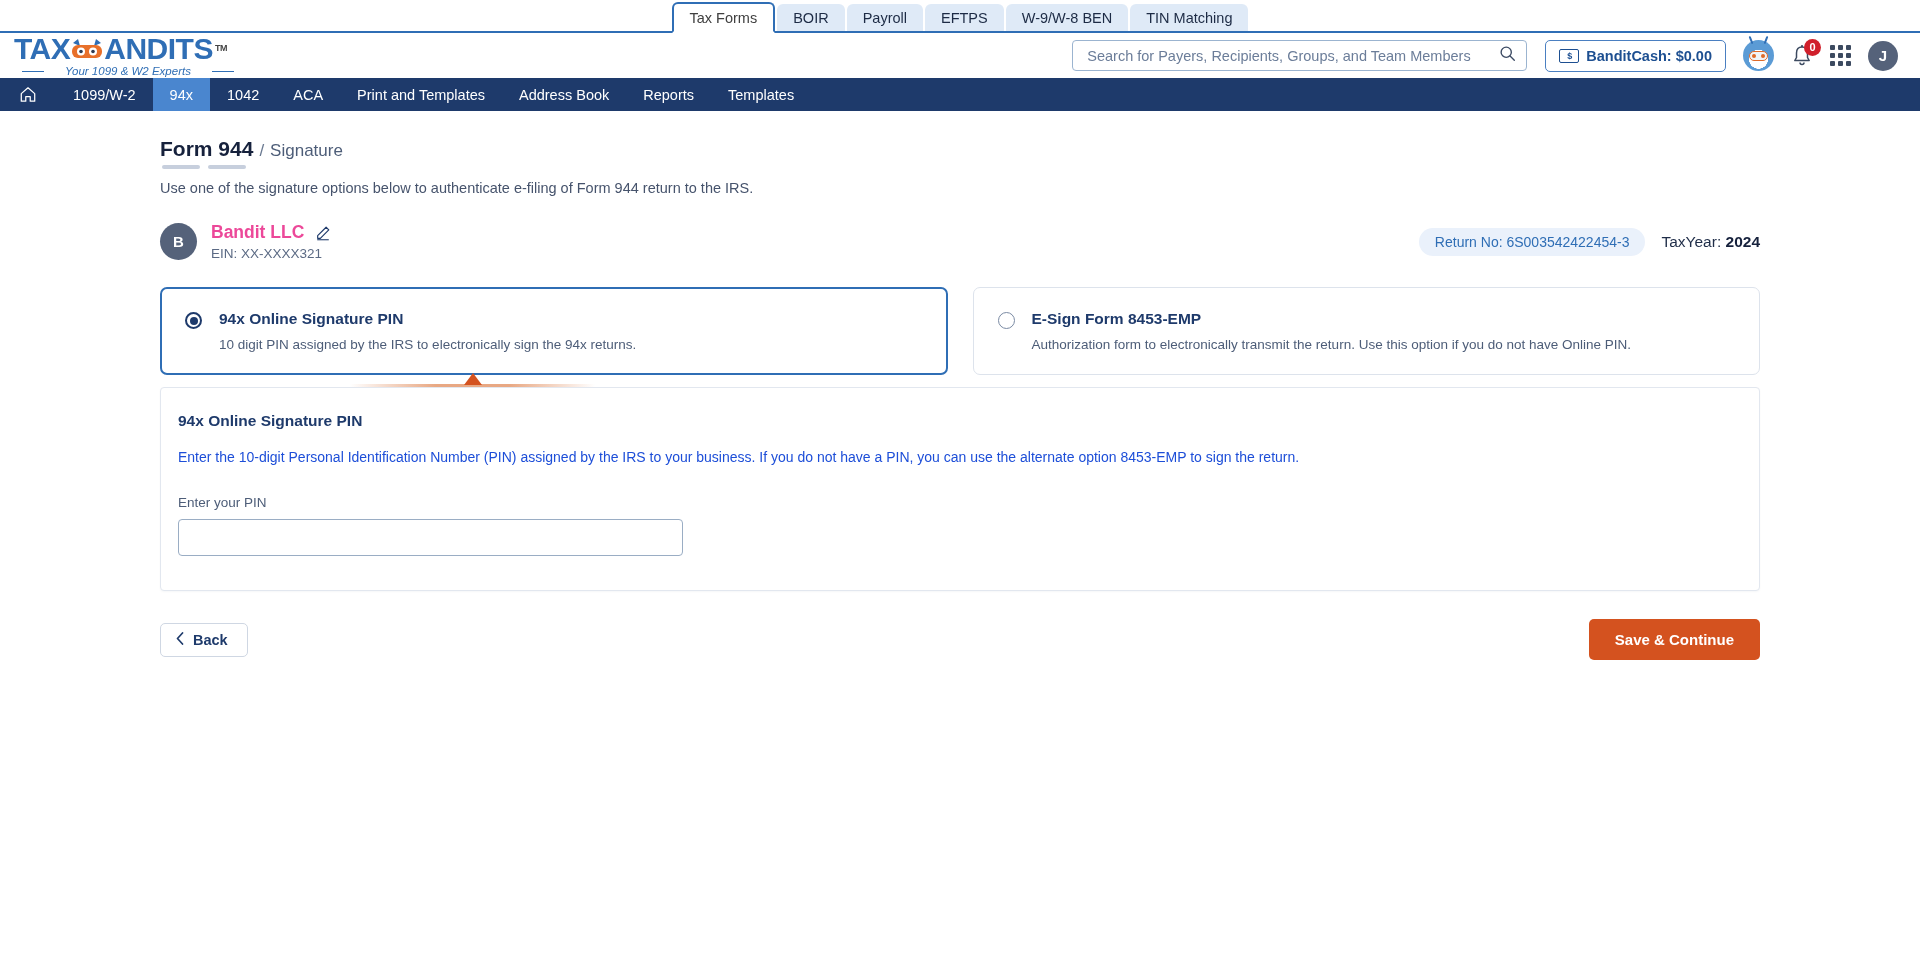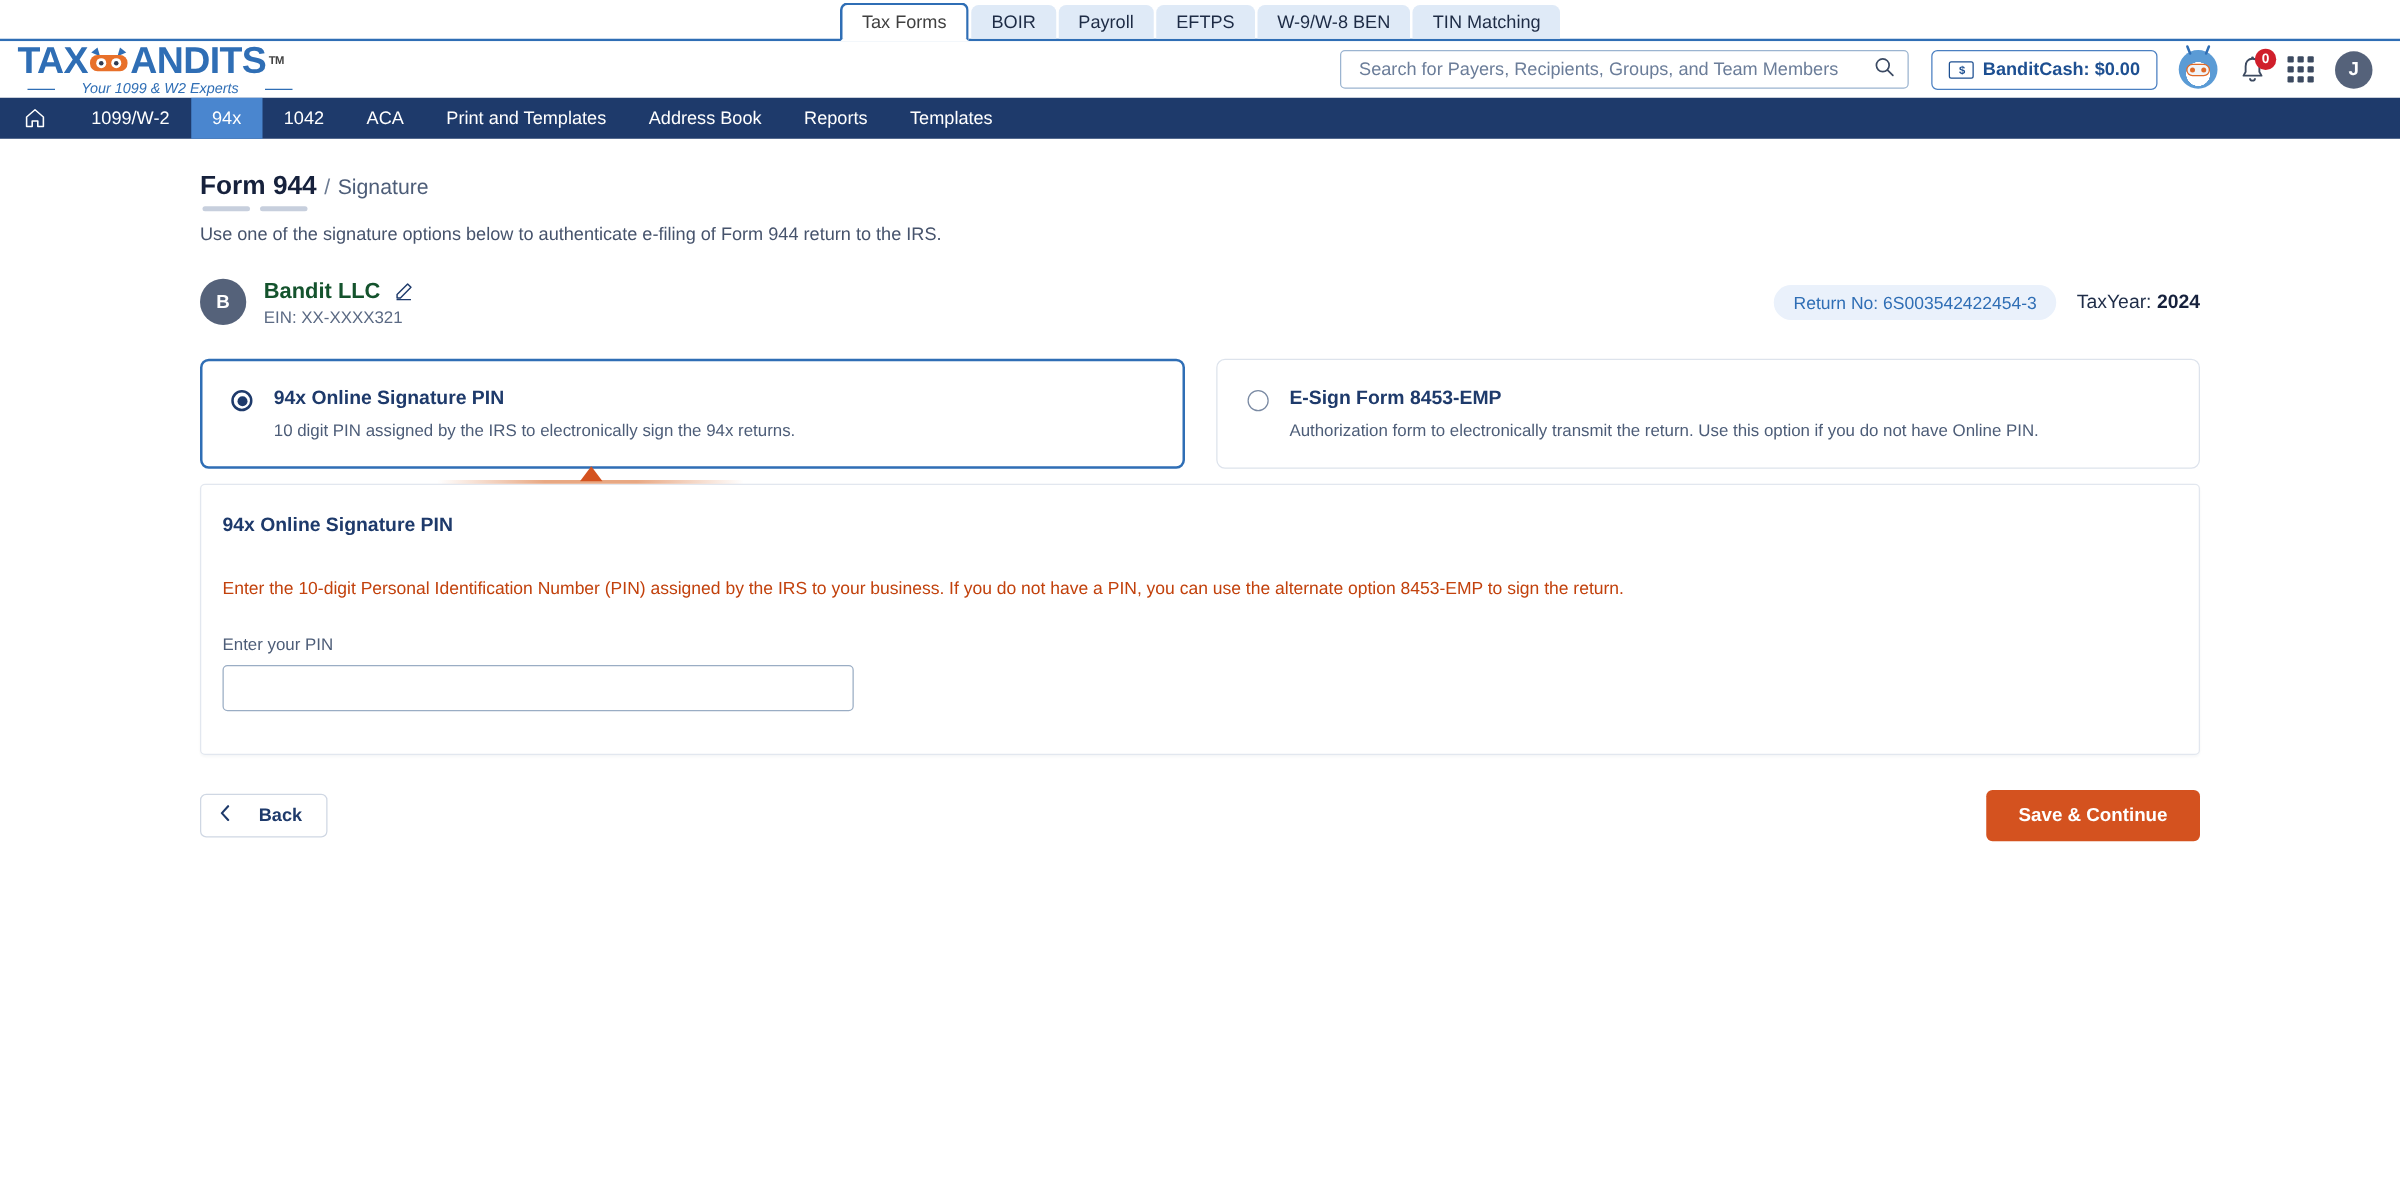--- a/index.html
+++ b/index.html
@@ -161,21 +161,21 @@
   .biz-row {
     margin-top: 26px; display: flex; align-items: center; justify-content: space-between;
   }
   .biz-left { display: flex; align-items: center; gap: 14px; }
   .biz-avatar {
     width: 37px; height: 37px; border-radius: 50%;
     background: #55627a; color: #fff; font-size: 15px; font-weight: 600;
     display: flex; align-items: center; justify-content: center;
   }
   .biz-name-row { display: flex; align-items: center; gap: 11px; }
-  .biz-name { font-size: 17.5px; font-weight: 700; color: #14532d; }
+  .biz-name { font-size: 17.5px; font-weight: 700; color: #ec4899; }
   .edit-icon { cursor: pointer; display: flex; }
   .biz-ein { font-size: 13.5px; color: #5b6a84; margin-top: 3px; }
 
   .biz-right { display: flex; align-items: center; gap: 16px; }
   .return-pill {
     background: #eaf1fb; color: #2f6eb5; border-radius: 14px;
     padding: 6px 16px; font-size: 14px;
   }
   .taxyear { font-size: 15.5px; color: #1f2d48; }
   .taxyear b { font-weight: 700; color: #16213c; }
@@ -211,33 +211,33 @@
   }
 
   
   .pin-panel {
     border: 1px solid #e2e7ef; border-radius: 4px;
     background: #fff; padding: 24px 0 34px 0;
     box-shadow: 0 1px 2px rgba(20,40,80,0.04);
   }
   .pin-panel-inner { padding: 0 17px; }
   .pin-title { font-size: 15.5px; font-weight: 600; color: #1e3a6b; }
-  .pin-desc { margin-top: 32px; font-size: 14px; color: #c2410c; }
+  .pin-desc { margin-top: 19px; font-size: 14px; color: #1d4ed8; }
   .pin-field-label { margin-top: 30px; font-size: 13.5px; color: #4d5d78; }
   .pin-input {
     margin-top: 9px; width: 505px; height: 37px;
     border: 1px solid #9aadc4; border-radius: 4px;
     padding: 0 12px; font-size: 15px; outline: none;
     font-family: "Liberation Sans", sans-serif; color: #1f2d48; background: #fff;
   }
 
   
   .footer-row { margin-top: 28px; display: flex; align-items: center; justify-content: space-between; }
   .btn-back {
-    display: flex; align-items: center; gap: 23px;
+    display: flex; align-items: center; gap: 9px;
     border: 1px solid #cfd7e3; border-radius: 5px; background: #fff;
     padding: 8px 19px 8px 15px; font-size: 14.5px; font-weight: 600;
     color: #1e3a6b; cursor: pointer; font-family: "Liberation Sans", sans-serif;
   }
   .btn-save {
     background: #d4521f; color: #fff; border: none; border-radius: 5px;
     padding: 12px 26px; font-size: 15px; font-weight: 600; cursor: pointer;
     font-family: "Liberation Sans", sans-serif;
     margin-left: 11px;
   }

